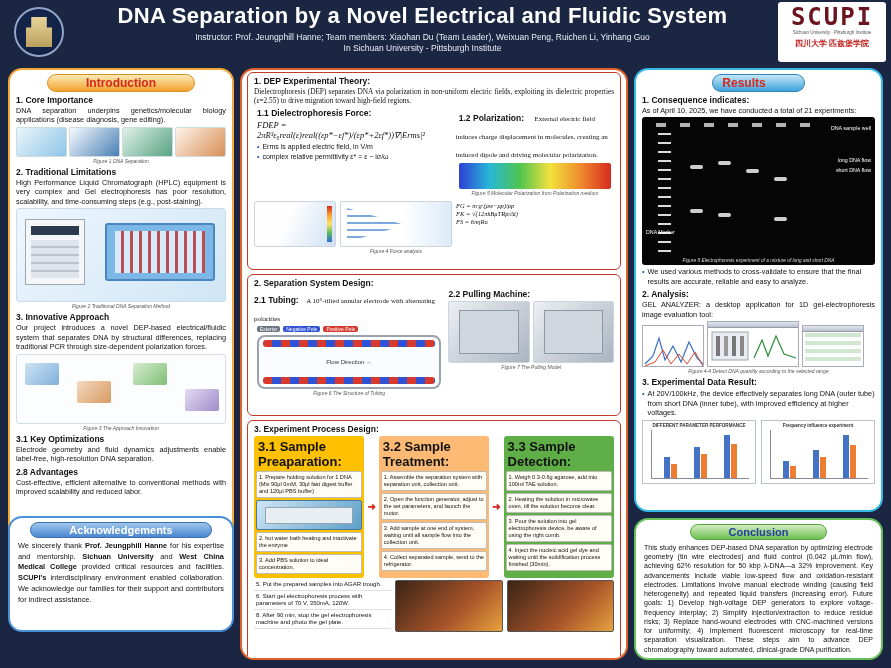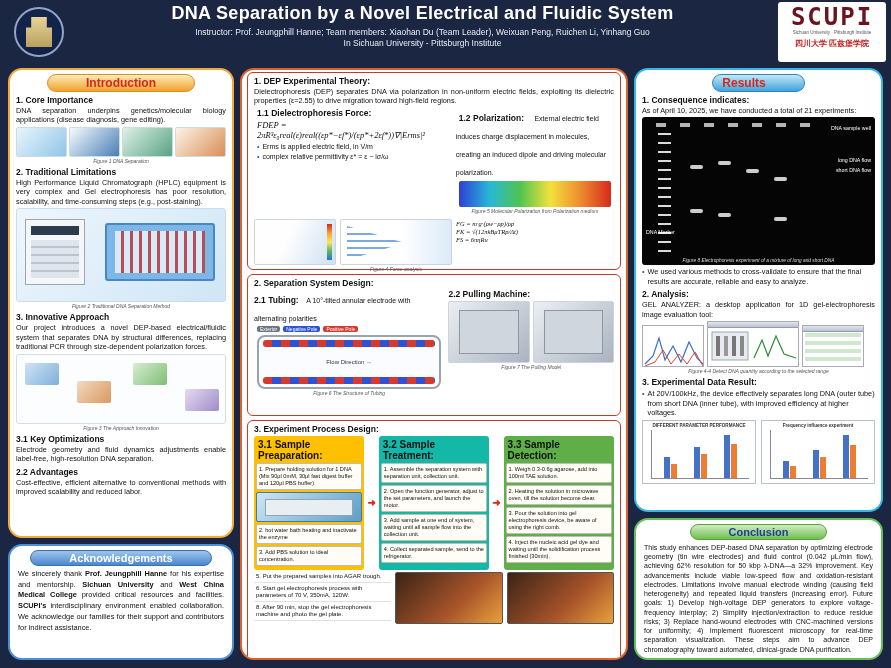--- a/index.html
+++ b/index.html
@@ -8,34 +8,34 @@
     background: #1a2642; font-family: "Liberation Sans", sans-serif; color: #111;
   }
   
   .header { position: absolute; top: 0; left: 0; width: 891px; height: 64px; display: flex; align-items: center; }
   .logo-left { position: absolute; left: 14px; top: 7px; width: 50px; height: 50px; border-radius: 50%;
     background: radial-gradient(circle at 50% 45%, #13244a 55%, #0c1a38 100%); border: 2px solid #93a5c6;
     display:flex; align-items:center; justify-content:center; }
   .logo-left .emblem { width: 26px; height: 30px; background: linear-gradient(180deg,#e8d49a,#b9a05c);
     clip-path: polygon(20% 0,80% 0,80% 35%,100% 35%,100% 100%,0 100%,0 35%,20% 35%); }
   .title-wrap { position: absolute; left: 72px; right: 118px; top: 3px; text-align: center; }
-  .main-title { color: #fff; font-size: 18px; font-weight: bold; letter-spacing: .3px; }
+  .main-title { color: #fff; font-size: 22px; font-weight: bold; letter-spacing: .3px; }
   .subtitle { color: #e8edf6; font-size: 8.5px; margin-top: 3px; }
   .subtitle2 { color: #e8edf6; font-size: 8.5px; margin-top: 1px; }
   .logo-right { position: absolute; right: 5px; top: 2px; width: 108px; height: 60px; background: #fff;
     border-radius: 3px; text-align: center; padding-top: 3px; }
   .scupi-word { color: #6b1420; font-size: 24px; font-weight: bold; letter-spacing: 2px; line-height: 24px;
     font-family: "DejaVu Sans Mono", monospace; }
   .scupi-sub { color: #555; font-size: 4.5px; margin-top: 1px; }
   .scupi-cn { color: #c0201c; font-size: 8px; font-weight: bold; margin-top: 3px; }
 
   
   .panel { position: absolute; background: #fff; border-radius: 14px; overflow: hidden; }
   .panel-intro { left: 8px; top: 68px; width: 226px; height: 470px; border: 2px solid #f2a93b; }
-  .panel-ack   { left: 8px; top: 544px; width: 226px; height: 116px; border: 2px solid #4a90d9; }
+  .panel-ack   { left: 8px; top: 516px; width: 226px; height: 116px; border: 2px solid #4a90d9; }
   .panel-meth  { left: 240px; top: 68px; width: 388px; height: 592px; border: 2px solid #e0622b; }
   .panel-res   { left: 634px; top: 68px; width: 249px; height: 444px; border: 2px solid #35b8e8; }
   .panel-conc  { left: 634px; top: 518px; width: 249px; height: 142px; border: 2px solid #67bf5a; }
 
   .pill { width: fit-content; margin: 4px auto 3px; padding: 1px 38px; border-radius: 12px;
     font-weight: bold; font-size: 12px; text-align: center; }
   .pill-orange { background: linear-gradient(180deg,#fdeab8,#f2a22d); color: #d42a1e; border: 1px solid #d89020; }
   .pill-blue   { background: linear-gradient(180deg,#c5e7f7,#3fa3dc); color: #d42a1e; border: 1px solid #2e86b8; padding-left: 9px; }
   .pill-ackblue{ background: linear-gradient(180deg,#9fc6ec,#4a86cf); color: #ffffff; border: 1px solid #3a6fb0; font-size: 11px; }
   .pill-green  { background: linear-gradient(180deg,#d2ecc2,#6fbf4f); color: #1f3f9e; border: 1px solid #55a53e; font-size: 11px; }
@@ -64,21 +64,21 @@
     background: #fbfdff; border: 1px solid #d5dde8; }
   .flow-node { position: absolute; width: 34px; height: 22px; border-radius: 2px; }
   .fn1 { left: 8px; top: 8px; background: linear-gradient(135deg,#cfe3f5,#7fb0d8); }
   .fn2 { left: 60px; top: 26px; background: linear-gradient(135deg,#f3d9c4,#d99a5e); }
   .fn3 { left: 116px; top: 8px; background: linear-gradient(135deg,#d7ecd2,#7fbf74); }
   .fn4 { left: 168px; top: 34px; background: linear-gradient(135deg,#e4dcf2,#9e8cc9); }
 
   
   .mbox { margin: 2px 5px 4px; border: 1.5px solid #c43a2a; border-radius: 6px; padding: 2px 3px; background: #fff; }
   .mbox .sec-title { margin: 1px 3px; }
-  .mbox .sec-body { margin: 0 3px; }
+  .mbox .sec-body { margin: 0 3px; font-family: Liberation Serif, serif; }
   .cols { display: flex; gap: 4px; margin: 1px 3px; }
   .formula { font-family: "Liberation Serif", serif; font-style: italic; font-size: 8.5px; margin: 2px 3px; }
   .formula-sm { font-family: "Liberation Serif", serif; font-style: italic; font-size: 6.5px; margin: 1px 0; }
   .mbullet { display: flex; gap: 3px; font-size: 7px; line-height: 1.3; margin: 1px 3px; }
   .mbullet .dot { color: #2a5caa; font-weight: bold; }
   .ph { border: 1px solid #ccd4dd; border-radius: 2px; }
   .ph-field { width: 82px; height: 46px; background: linear-gradient(115deg,#fefefe 40%,#cfe0f2); position: relative; }
   .ph-field:after { content:""; position:absolute; right:3px; top:4px; bottom:4px; width:5px;
     background: linear-gradient(180deg,#d62a1e,#f2a22d,#ffe36b,#5cb85c,#2e6fd4); }
   .ph-force { width: 112px; height: 46px; background:
@@ -95,23 +95,23 @@
     background: repeating-linear-gradient(90deg,#d63a2e 0 9px,#2e52d6 9px 18px); border-radius: 3px; }
   .tube .edge.top { top: 3px; } .tube .edge.bot { bottom: 3px; }
   .tube .flowlab { position: absolute; left: 0; right: 0; top: 22px; text-align: center; font-size: 6px; color: #333; }
   .pole-chips { display: flex; gap: 3px; margin: 1px 3px; }
   .chip { font-size: 5px; color: #fff; padding: 0 3px; border-radius: 2px; }
   .chip-neg { background: #2e52d6; } .chip-pos { background: #d63a2e; } .chip-ext { background: #6b7682; }
 
   .proc-row { display: flex; gap: 3px; margin: 2px 3px; }
   .proc-col { flex: 1; border-radius: 3px; padding: 2px; }
   .proc-yellow { background: #ffc000; }
-  .proc-orange { background: #14b8a6; }
+  .proc-orange { background: #fdba74; }
   .proc-green  { background: #5fae48; }
-  .proc-title { font-weight: bold; font-size: 10px; margin: 1px 2px 2px; }
+  .proc-title { font-weight: bold; font-size: 13px; margin: 1px 2px 2px; }
   .step-card { background: #fffdf5; border: 1px solid rgba(0,0,0,.25); border-radius: 2px;
     font-size: 5.6px; line-height: 1.25; padding: 2px; margin-bottom: 2px; }
   .ph-bath { height: 30px; margin-bottom: 2px; border-radius: 2px;
     background: linear-gradient(135deg,#cfe6f5,#5d9ec9); border: 1px solid #3f7ba3; position: relative; }
   .ph-bath:before { content:""; position: absolute; inset: 6px 8px 5px; background: #e8eef2; border: 1px solid #8fa7b5; }
   .arrow { color: #d62a1e; font-size: 10px; align-self: center; font-weight: bold; }
   .final-row { display: flex; gap: 4px; margin: 2px 3px; }
   .final-list { flex: 1.3; }
   .final-item { font-size: 6px; line-height: 1.25; border-bottom: 1px solid #e0e0e0; padding: 1.5px 2px; }
   .ph-photo { flex: 1; height: 52px; border-radius: 2px; background: linear-gradient(135deg,#3a2416,#a8542a 60%,#e8a13c); border: 1px solid #555; }
@@ -191,21 +191,21 @@
   <div class="fig3-box">
     <div class="flow-node fn1"></div>
     <div class="flow-node fn2"></div>
     <div class="flow-node fn3"></div>
     <div class="flow-node fn4"></div>
   </div>
   <div class="fig-cap">Figure 3 The Approach Innovation</div>
 
   <div class="sec-title">3.1 Key Optimizations</div>
   <div class="sec-body">Electrode geometry and fluid dynamics adjustments enable label-free, high-resolution DNA separation.</div>
-  <div class="sec-title">2.2 Advantages</div>
+  <div class="sec-title">2.8 Advantages</div>
   <div class="sec-body">Cost-effective, efficient alternative to conventional methods with improved scalability and reduced labor.</div>
 </div>
 
 <div class="panel panel-ack">
   <div class="pill pill-ackblue">Acknowledgements</div>
   <div class="ack-body"><span>We sincerely thank </span><span class="b">Prof. Jeungphill Hanne</span><span> for his expertise and mentorship. </span><span class="b">Sichuan University</span><span> and </span><span class="b">West China Medical College</span><span> provided critical resources and facilities. </span><span class="b">SCUPI's</span><span> interdisciplinary environment enabled collaboration. We acknowledge our families for their support and contributors for indirect assistance.</span></div>
 </div>
 
 <div class="panel panel-meth">
 

